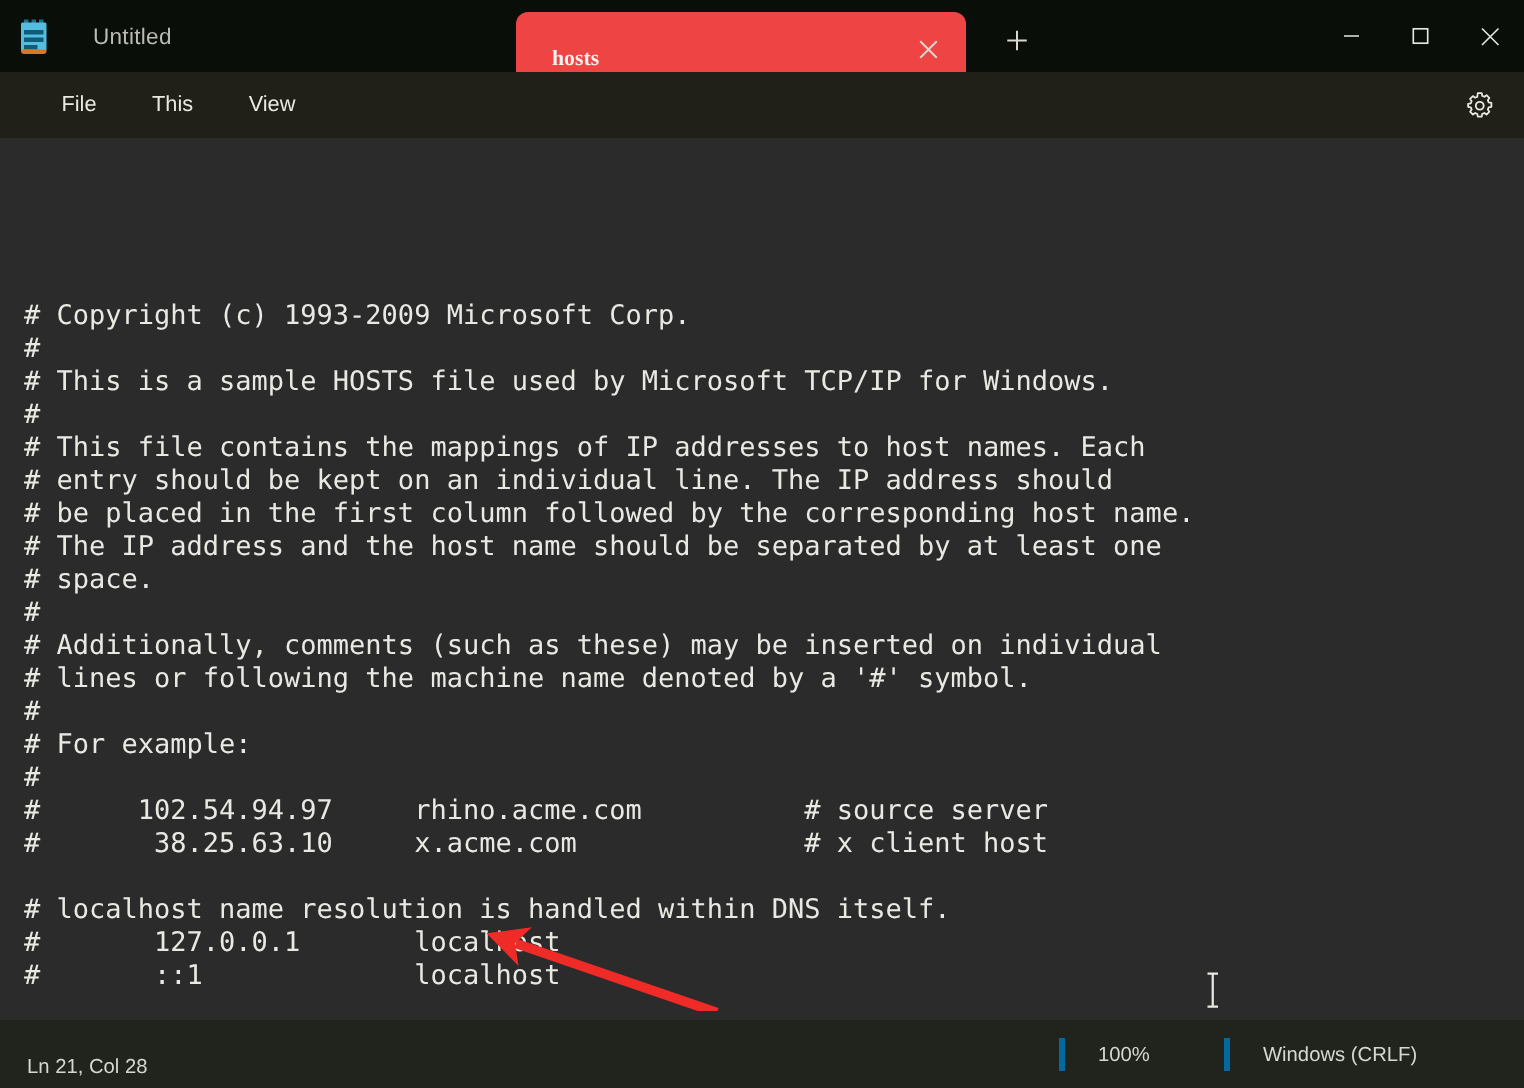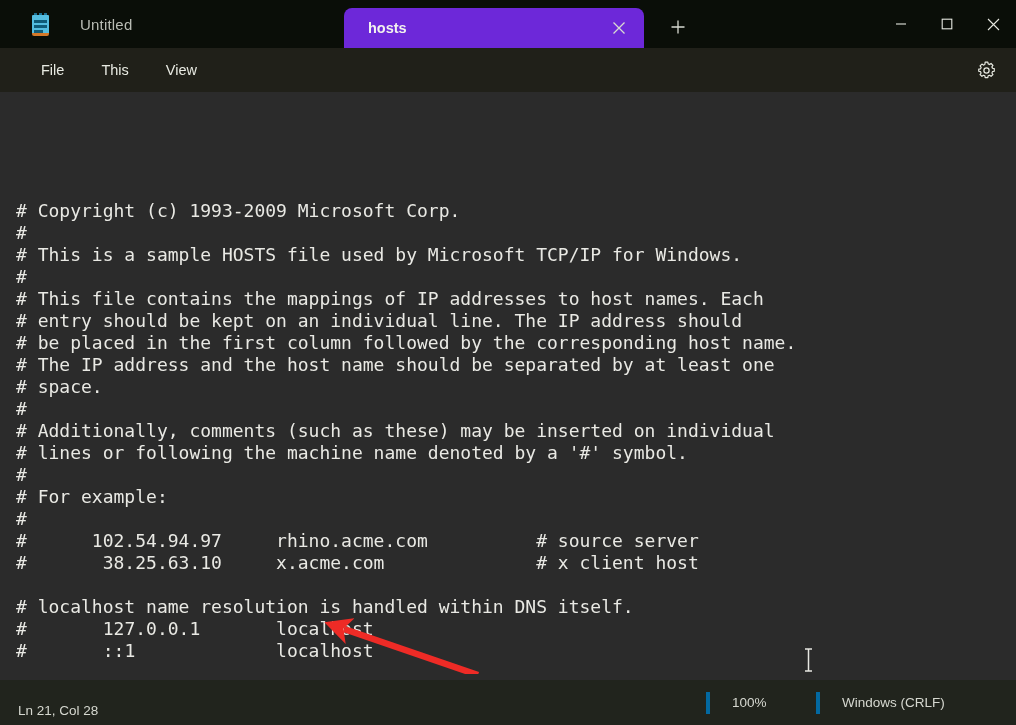--- a/index.html
+++ b/index.html
@@ -29,21 +29,21 @@
     background: #0a0e08;
     display: flex;
     align-items: flex-end;
     position: relative;
     flex: 0 0 auto;
   }
   .title-left {
     display: flex;
     align-items: center;
     height: 48px;
-    padding-left: 30px;
+    padding-left: 12px;
     width: 344px;
     box-sizing: border-box;
   }
   .np-icon {
     width: 22px;
     height: 24px;
     position: relative;
     flex: 0 0 auto;
   }
   .np-icon .body {
@@ -88,27 +88,28 @@
   }
 
   .tabstrip {
     display: flex;
     align-items: flex-end;
     height: 48px;
   }
   .tab {
     height: 40px;
     min-width: 300px;
-    background: #6d28d9;
+    background: #ef4444;
     border-radius: 8px 8px 0 0;
     display: flex;
-    align-items: center;
+    align-items: flex-end;
     padding: 0 10px 0 24px;
     box-sizing: border-box;
     position: relative;
+    font-family: Liberation Serif, serif;
   }
   .tab-label {
     font-size: 14.5px;
     color: #f2f2ee;
     font-weight: bold;
     flex: 1 1 auto;
     white-space: nowrap;
   }
   .tab-close {
     width: 30px; height: 30px;

